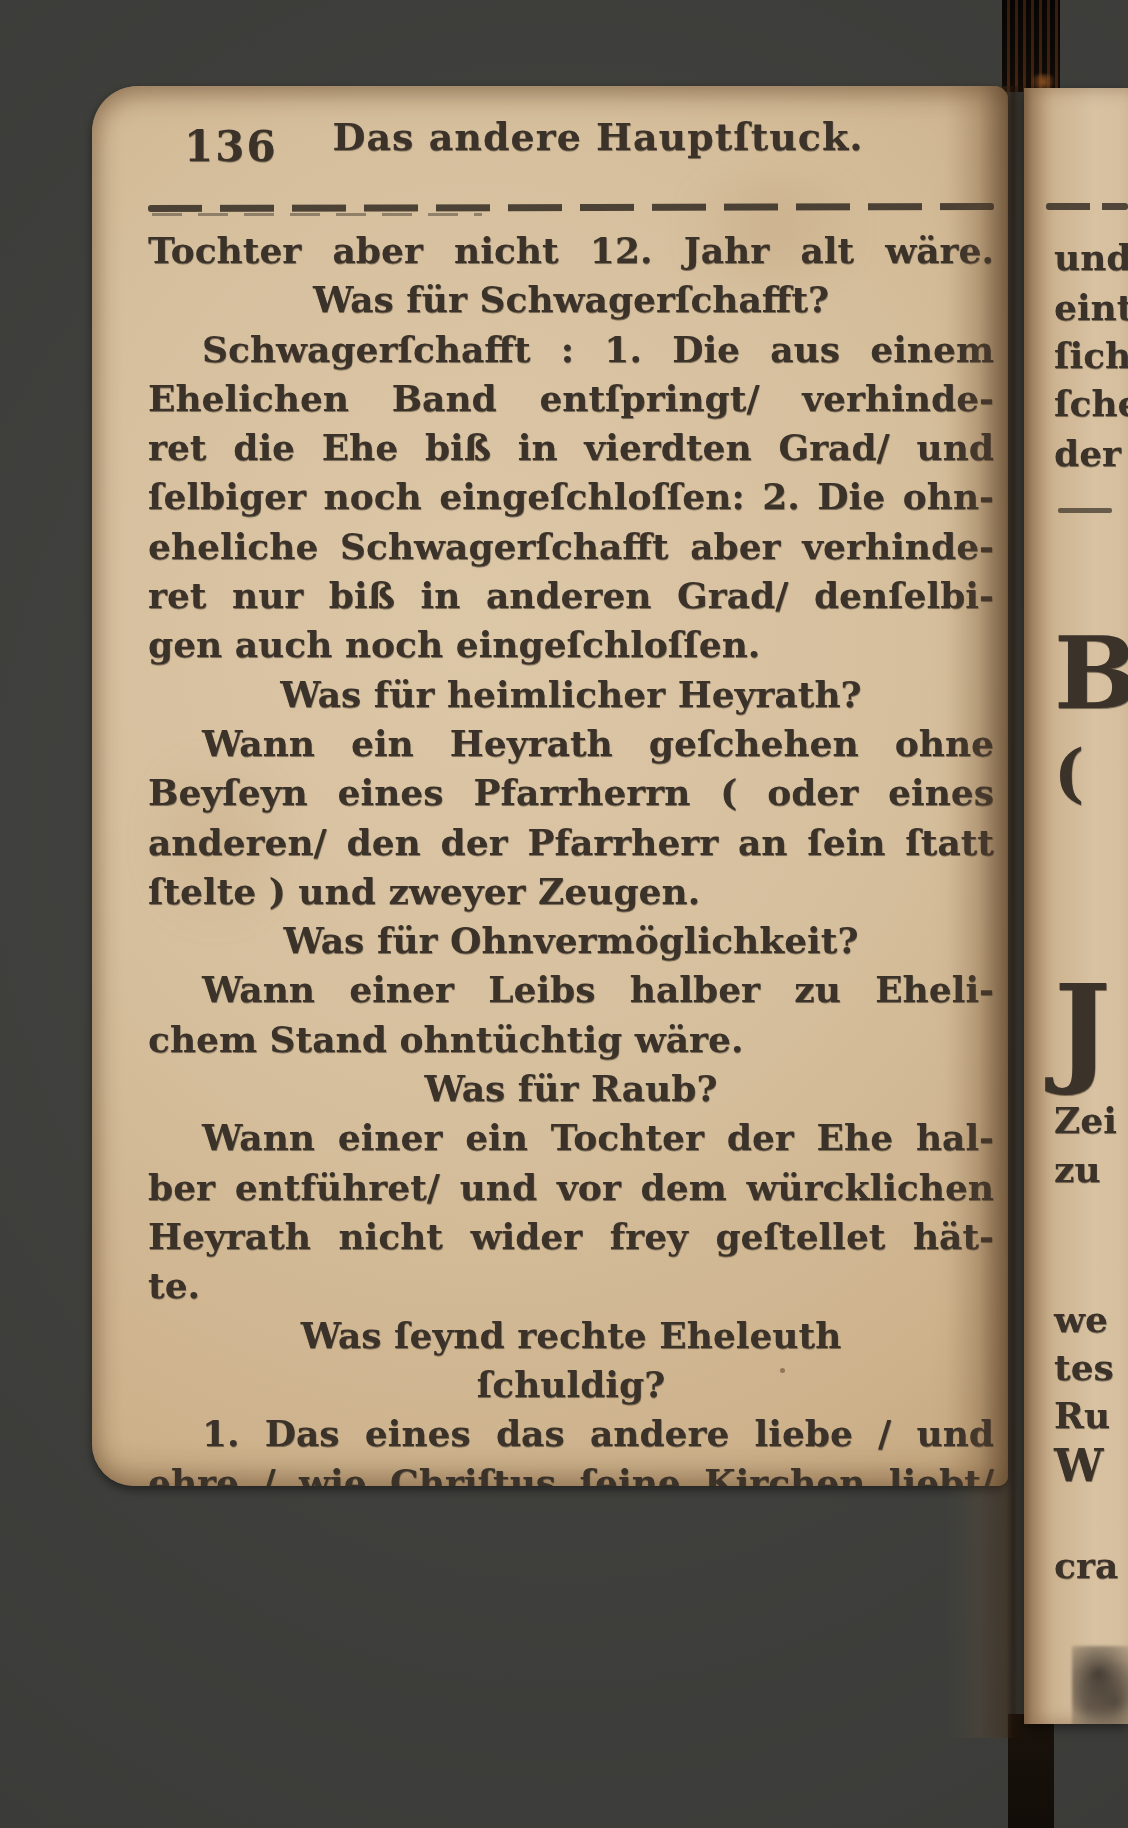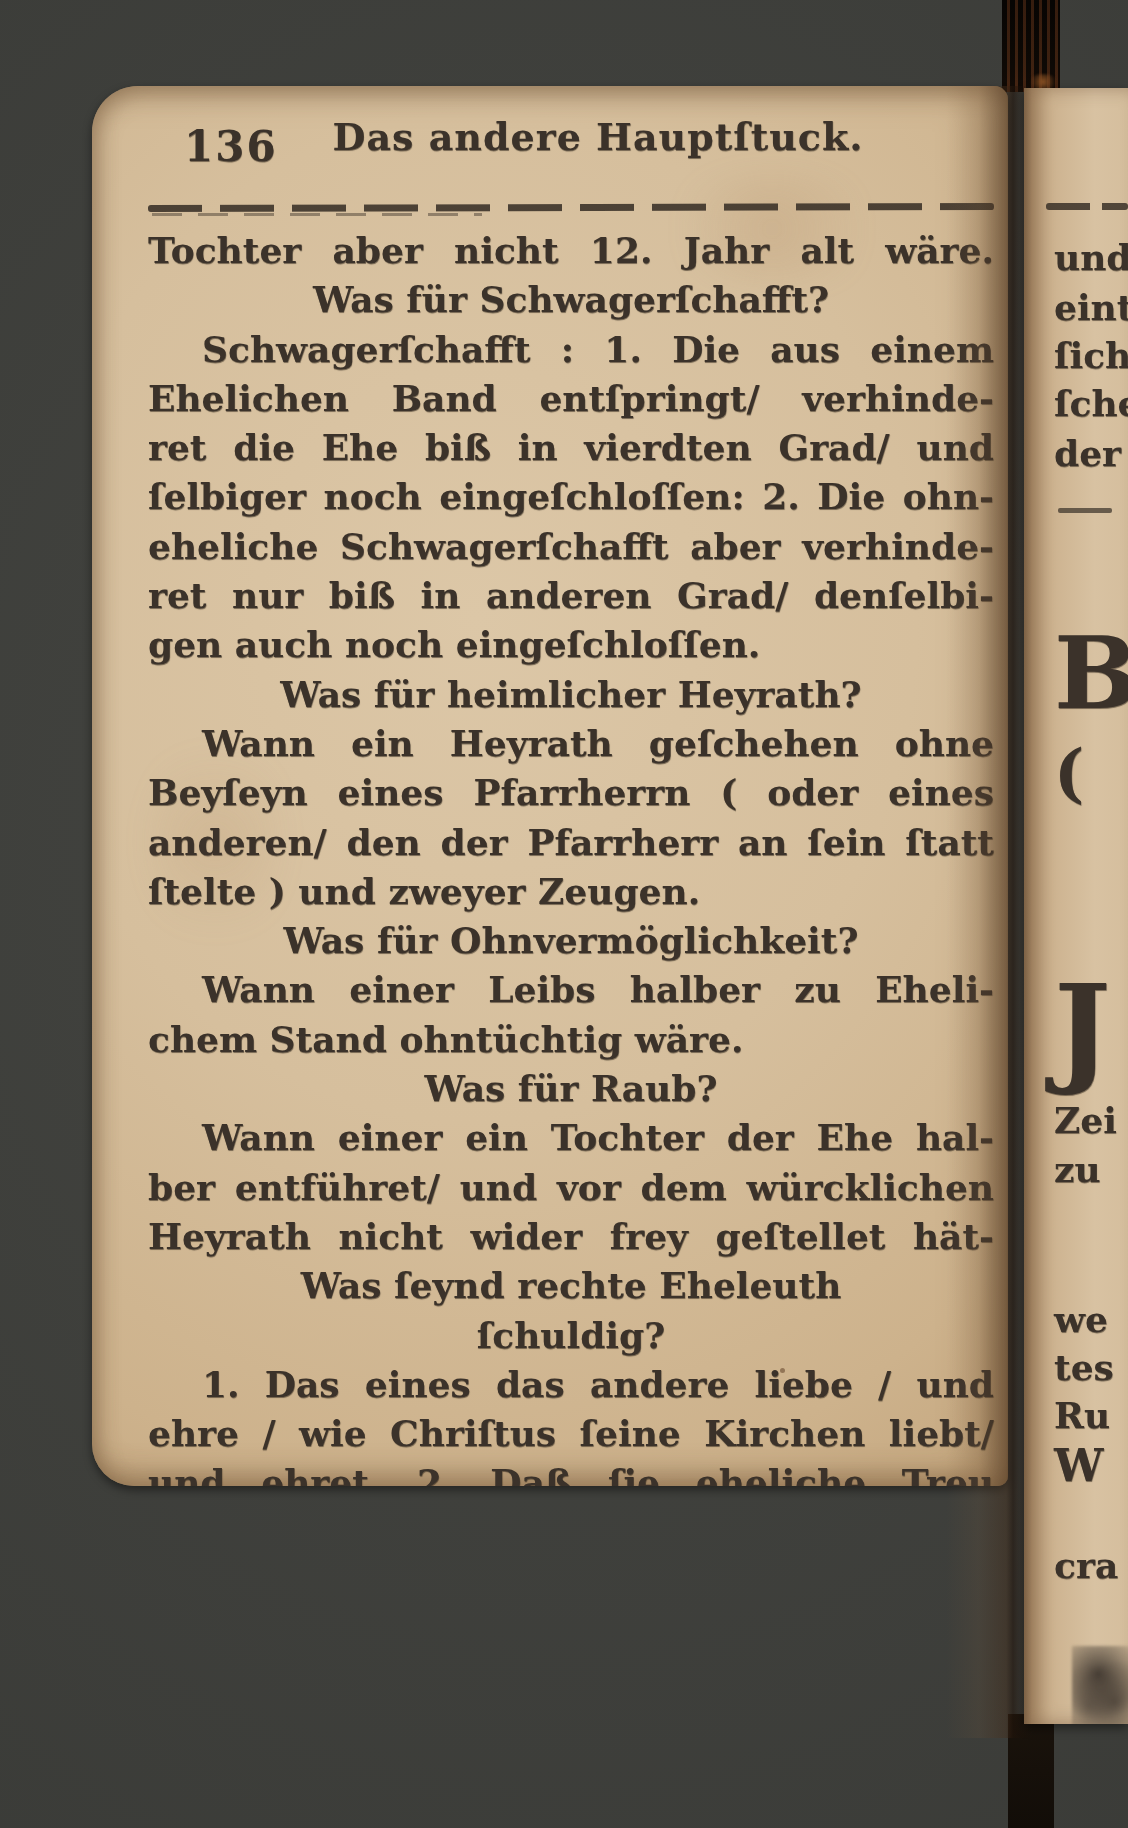--- a/index.html
+++ b/index.html
@@ -133,20 +133,21 @@
         <div class="line j">Beyſeyn eines Pfarrherrn ( oder eines</div>
         <div class="line j">anderen/ den der Pfarrherr an ſein ſtatt</div>
         <div class="line l">ſtelte ) und zweyer Zeugen.</div>
         <div class="line c">Was für Ohnvermöglichkeit?</div>
         <div class="line j i">Wann einer Leibs halber zu Eheli-</div>
         <div class="line l">chem Stand ohntüchtig wäre.</div>
         <div class="line c">Was für Raub?</div>
         <div class="line j i">Wann einer ein Tochter der Ehe hal-</div>
         <div class="line j">ber entführet/ und vor dem würcklichen</div>
         <div class="line j">Heyrath nicht wider frey geſtellet hät-</div>
+        <div class="line l">te.</div>
         <div class="line c">Was ſeynd rechte Eheleuth</div>
         <div class="line c">ſchuldig?</div>
         <div class="line j i">1. Das eines das andere liebe / und</div>
         <div class="line j">ehre / wie Chriſtus ſeine Kirchen liebt/</div>
         <div class="line j">und ehret. 2. Daß ſie eheliche Treu</div>
       </div>
 
     <div class="catchword ink">und</div>
   </div>
 

